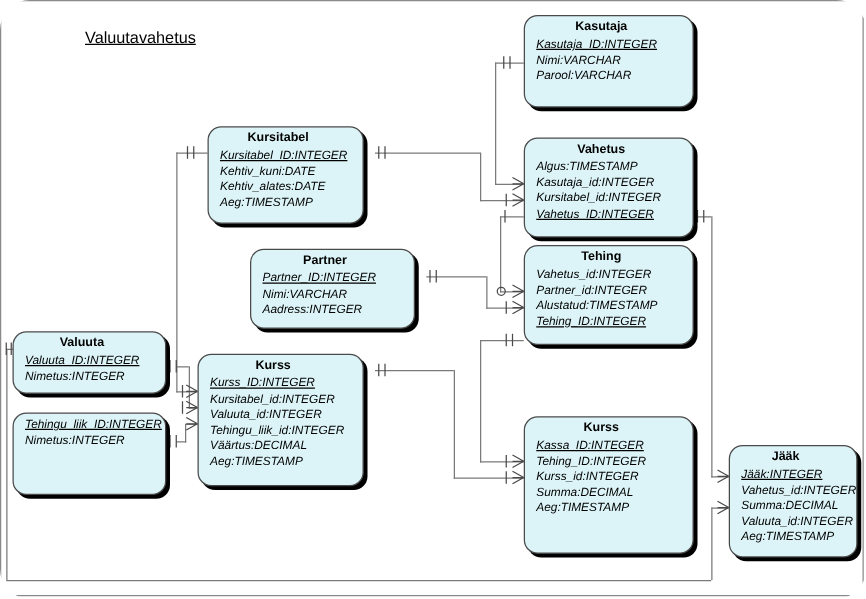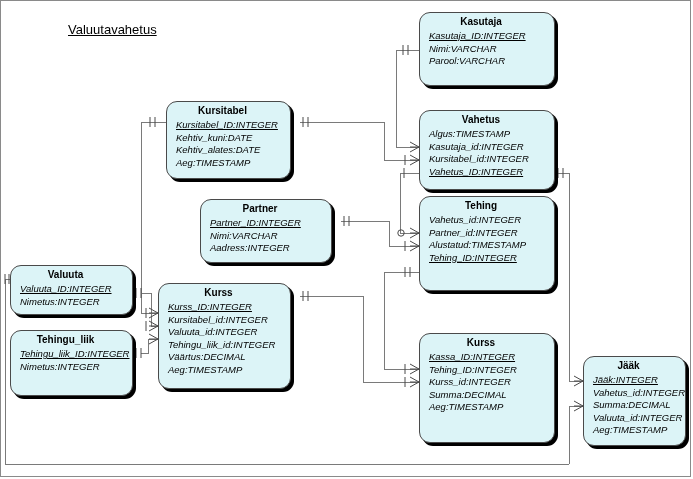--- a/index.html
+++ b/index.html
@@ -7,20 +7,21 @@
     padding: 0;
     background: #ffffff;
   }
   #canvas {
     position: relative;
     width: 693px;
     height: 479px;
     background: #ffffff;
     overflow: hidden;
     font-family: "Liberation Sans", sans-serif;
+    border-radius: 24px;
   }
   #border {
     position: absolute;
     left: 0; top: 0;
     width: 691px; height: 477px;
     border: 1px solid #8a8a8a;
     box-sizing: border-box;
     pointer-events: none;
   }
   #title {
@@ -223,21 +224,21 @@
         <div class="attr">Kasutaja_id:INTEGER</div>
         <div class="attr">Kursitabel_id:INTEGER</div>
         <div class="attr pk">Vahetus_ID:INTEGER</div>
       </div>
       <div class="entity" style="left: 200px; top: 199px; width: 132px; height: 64px;">
         <div class="ename">Partner</div>
         <div class="attr pk">Partner_ID:INTEGER</div>
         <div class="attr">Nimi:VARCHAR</div>
         <div class="attr">Aadress:INTEGER</div>
       </div>
-      <div class="entity" style="left: 419px; top: 196px; width: 136px; height: 95px;">
+      <div class="entity" style="left: 419px; top: 196px; width: 136px; height: 80px;">
         <div class="ename">Tehing</div>
         <div class="attr">Vahetus_id:INTEGER</div>
         <div class="attr">Partner_id:INTEGER</div>
         <div class="attr">Alustatud:TIMESTAMP</div>
         <div class="attr pk">Tehing_ID:INTEGER</div>
       </div>
       <div class="entity" style="left: 10px; top: 265px; width: 123px; height: 50px;">
         <div class="ename">Valuuta</div>
         <div class="attr pk">Valuuta_ID:INTEGER</div>
         <div class="attr">Nimetus:INTEGER</div>
@@ -245,21 +246,20 @@
       <div class="entity" style="left: 158px; top: 283px; width: 133px; height: 106px;">
         <div class="ename">Kurss</div>
         <div class="attr pk">Kurss_ID:INTEGER</div>
         <div class="attr">Kursitabel_id:INTEGER</div>
         <div class="attr">Valuuta_id:INTEGER</div>
         <div class="attr">Tehingu_liik_id:INTEGER</div>
         <div class="attr">Väärtus:DECIMAL</div>
         <div class="attr">Aeg:TIMESTAMP</div>
       </div>
       <div class="entity" style="left: 10px; top: 330px; width: 123px; height: 66px;">
-        <div class="ename">Tehingu_liik</div>
         <div class="attr pk">Tehingu_liik_ID:INTEGER</div>
         <div class="attr">Nimetus:INTEGER</div>
       </div>
       <div class="entity" style="left: 419px; top: 333px; width: 136px; height: 110px;">
         <div class="ename">Kurss</div>
         <div class="attr pk">Kassa_ID:INTEGER</div>
         <div class="attr">Tehing_ID:INTEGER</div>
         <div class="attr">Kurss_id:INTEGER</div>
         <div class="attr">Summa:DECIMAL</div>
         <div class="attr">Aeg:TIMESTAMP</div>

